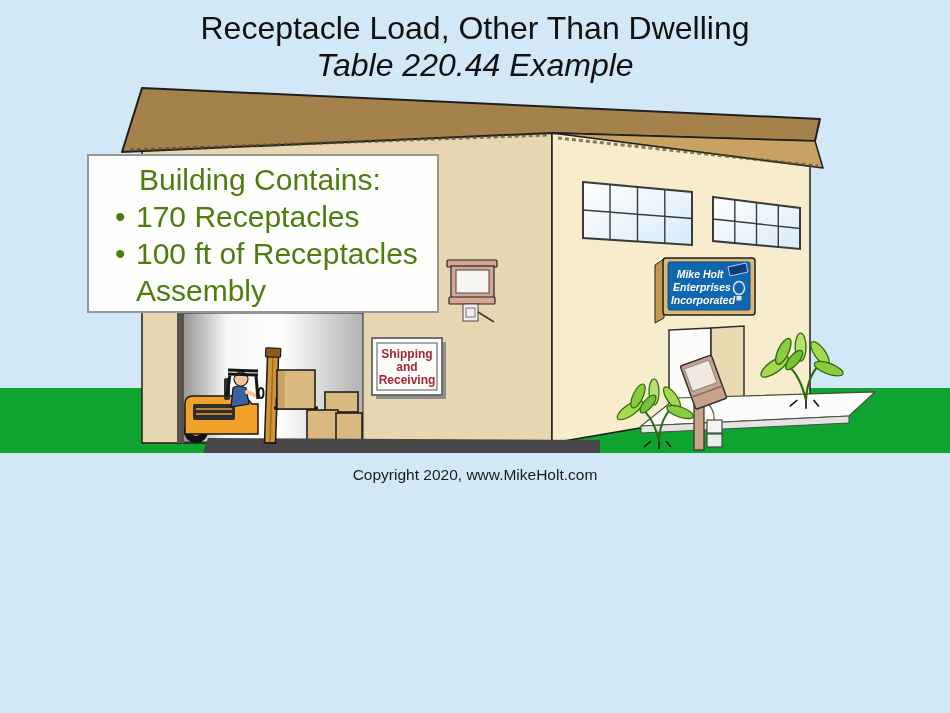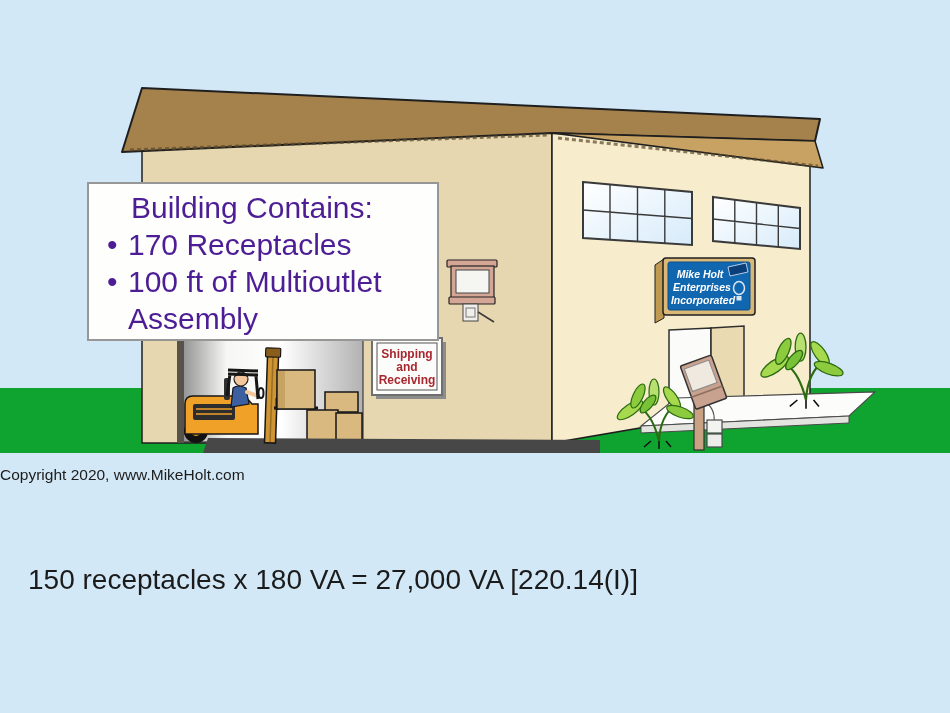--- a/index.html
+++ b/index.html
@@ -8,27 +8,27 @@
     background:#d3e8f7;
     font-family:"Liberation Sans", sans-serif;
   }
   svg{position:absolute;left:0;top:0;}
   .title-block{position:absolute;top:10px;left:0;width:950px;text-align:center;color:#111;}
   .t1{font-size:32px;line-height:37px;}
   .t2{font-size:32px;line-height:37px;font-style:italic;}
   .building-box{
     position:absolute;left:87px;top:154px;width:352px;height:159px;box-sizing:border-box;
     background:#fefefc;border:2px solid #979797;
-    color:#4c1d95;font-size:30px;line-height:37px;padding:5px 6px 0 18px;margin-top:28px;
+    color:#4d7c0f;font-size:30px;line-height:37px;padding:5px 6px 0 26px;
   }
   .bc-heading{padding-left:24px;}
   .bc-item{display:flex;}
   .bc-bullet{width:21px;flex:0 0 21px;}
   .bc-text{flex:1;}
-  .copyright{position:absolute;top:466px;left:0;width:950px;text-align:left;
+  .copyright{position:absolute;top:466px;left:0;width:950px;text-align:center;
     font-size:15.5px;color:#1c1c1c;}
   .calc{position:absolute;left:28px;top:492px;width:882px;font-size:28px;line-height:35.2px;
     color:#1b1b1b;white-space:pre;}
   .calc-line{height:35.2px;}
 </style>
 </head>
 <body>
 
 <div class="stage">
 
@@ -165,36 +165,39 @@
         <rect x="687" y="359" width="33" height="46" rx="2" fill="#c9a28f" stroke="#333" stroke-width="1.5"></rect>
         <rect x="690" y="363" width="26" height="24" fill="#efe9e0" stroke="#8a8a8a" stroke-width="1"></rect>
         <line x1="687" y1="392" x2="720" y2="392" stroke="#8a7060" stroke-width="1.5"></line>
       </g>
     </g>
 
     <use href="#plantShape" transform="translate(659,441)"></use>
     <use href="#plantShape" transform="translate(806,400) scale(1.08)"></use>
   </svg>
 
+  <div class="title-block">
+    <div class="t1">Receptacle Load, Other Than Dwelling</div>
+    <div class="t2">Table 220.44 Example</div>
+  </div>
 
   <div class="building-box">
     <div class="bc-heading">Building Contains:</div>
     <div class="bc-item">
       <span class="bc-bullet">•</span>
       <span class="bc-text">170 Receptacles</span>
     </div>
     <div class="bc-item">
       <span class="bc-bullet">•</span>
-      <span class="bc-text">100 ft of Multioutlet Assembly</span>
+      <span class="bc-text">100 ft of Receptacles Assembly</span>
     </div>
   </div>
 
   <div class="copyright">Copyright 2020, www.MikeHolt.com</div>
 
   <div class="calc">
-    <div class="calc-line">150 receptacles x 180 VA = 27,000 VA [220.14(I)]</div>
     
     
     
     
   </div>
 
 </div>
 
 </body></html>

